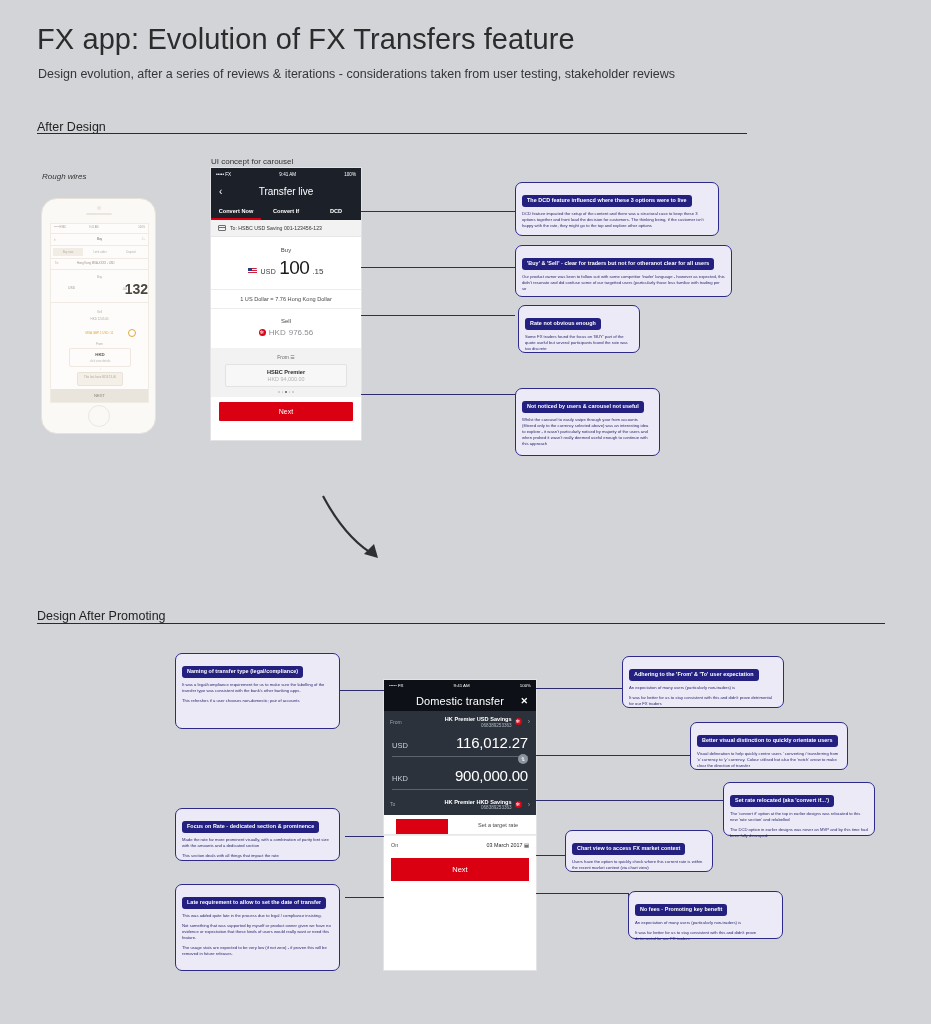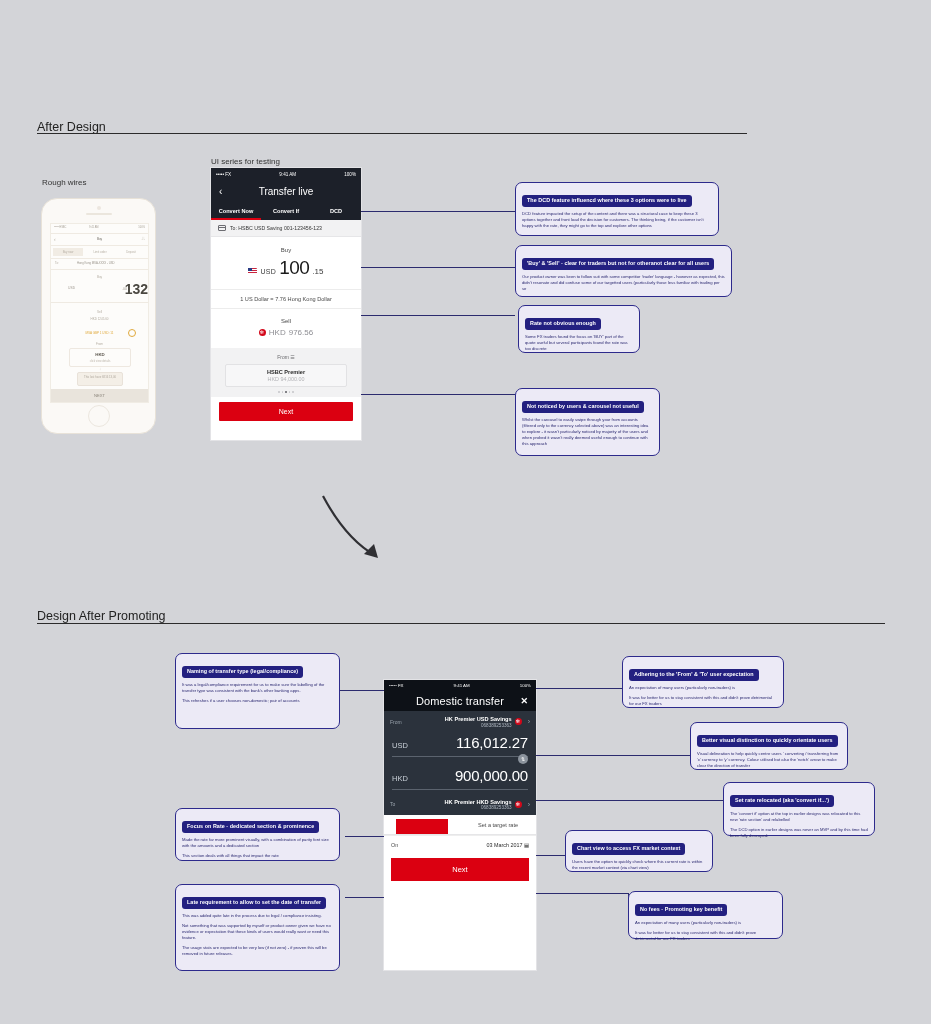--- a/index.html
+++ b/index.html
@@ -187,25 +187,27 @@
     padding:6px 7px;box-sizing:border-box;border-top:1px solid #eee;font-size:5.4px;color:#4a4a4a;}
   .f-on .dt{color:#2b2b2b;}
   .f-next{margin:4px 7px 8px 7px;background:#db0011;color:#fff;text-align:center;
     font-size:7.5px;padding:7px 0;}
 </style>
 </head>
 <body>
 
 <div class="page">
 
+  <div class="title">FX app: Evolution of FX Transfers feature</div>
+  <div class="subtitle">Design evolution, after a series of reviews &amp; iterations - considerations taken from user testing, stakeholder reviews</div>
 
   <div class="section-head" style="left:37px;top:120px;">After Design</div>
   <div class="section-rule" style="left:37px;top:133px;width:710px;"></div>
 
-  <div class="small-label" style="left:42px;top:178px;">Rough wires</div>
+  <div class="small-label" style="left:42px;top:172px;font-style:italic;">Rough wires</div>
 
   <div class="wire-phone">
     <div class="wire-cam"></div>
     <div class="wire-speaker"></div>
     <div class="wire-screen">
       <div class="wst" style="left:3px;">••••• HSBC</div>
       <div class="wst" style="left:38px;">9:41 AM</div>
       <div class="wst" style="right:3px;">100%</div>
       <div class="wire-line" style="top:9px;"></div>
       <div class="wtxt dark" style="top:13px;">Buy</div>
@@ -237,21 +239,21 @@
       <div class="wbox" style="left:26px;top:148px;width:44px;height:12px;background:#f4efe7;border-color:#e9e2d9;">
         <div style="text-align:center;font-size:2.8px;color:#b0a99e;margin-top:2px;">This last have 6816 13,00</div>
       </div>
       <div class="wnext">
         <div style="text-align:center;font-size:4.2px;color:#8d877d;line-height:13px;">NEXT</div>
       </div>
     </div>
     <div class="wire-home"></div>
   </div>
 
-  <div class="small-label" style="left:211px;top:157px;">UI series for testing</div>
+  <div class="small-label" style="left:211px;top:157px;">UI concept for carousel</div>
 
   <div class="concept">
     <div class="c-status">
       <span>••••• FX</span>
       <span>9:41 AM</span>
       <span>100%</span>
     </div>
     <div class="c-nav">
       <span class="c-back">‹</span>
       <span class="ttl">Transfer live</span>

